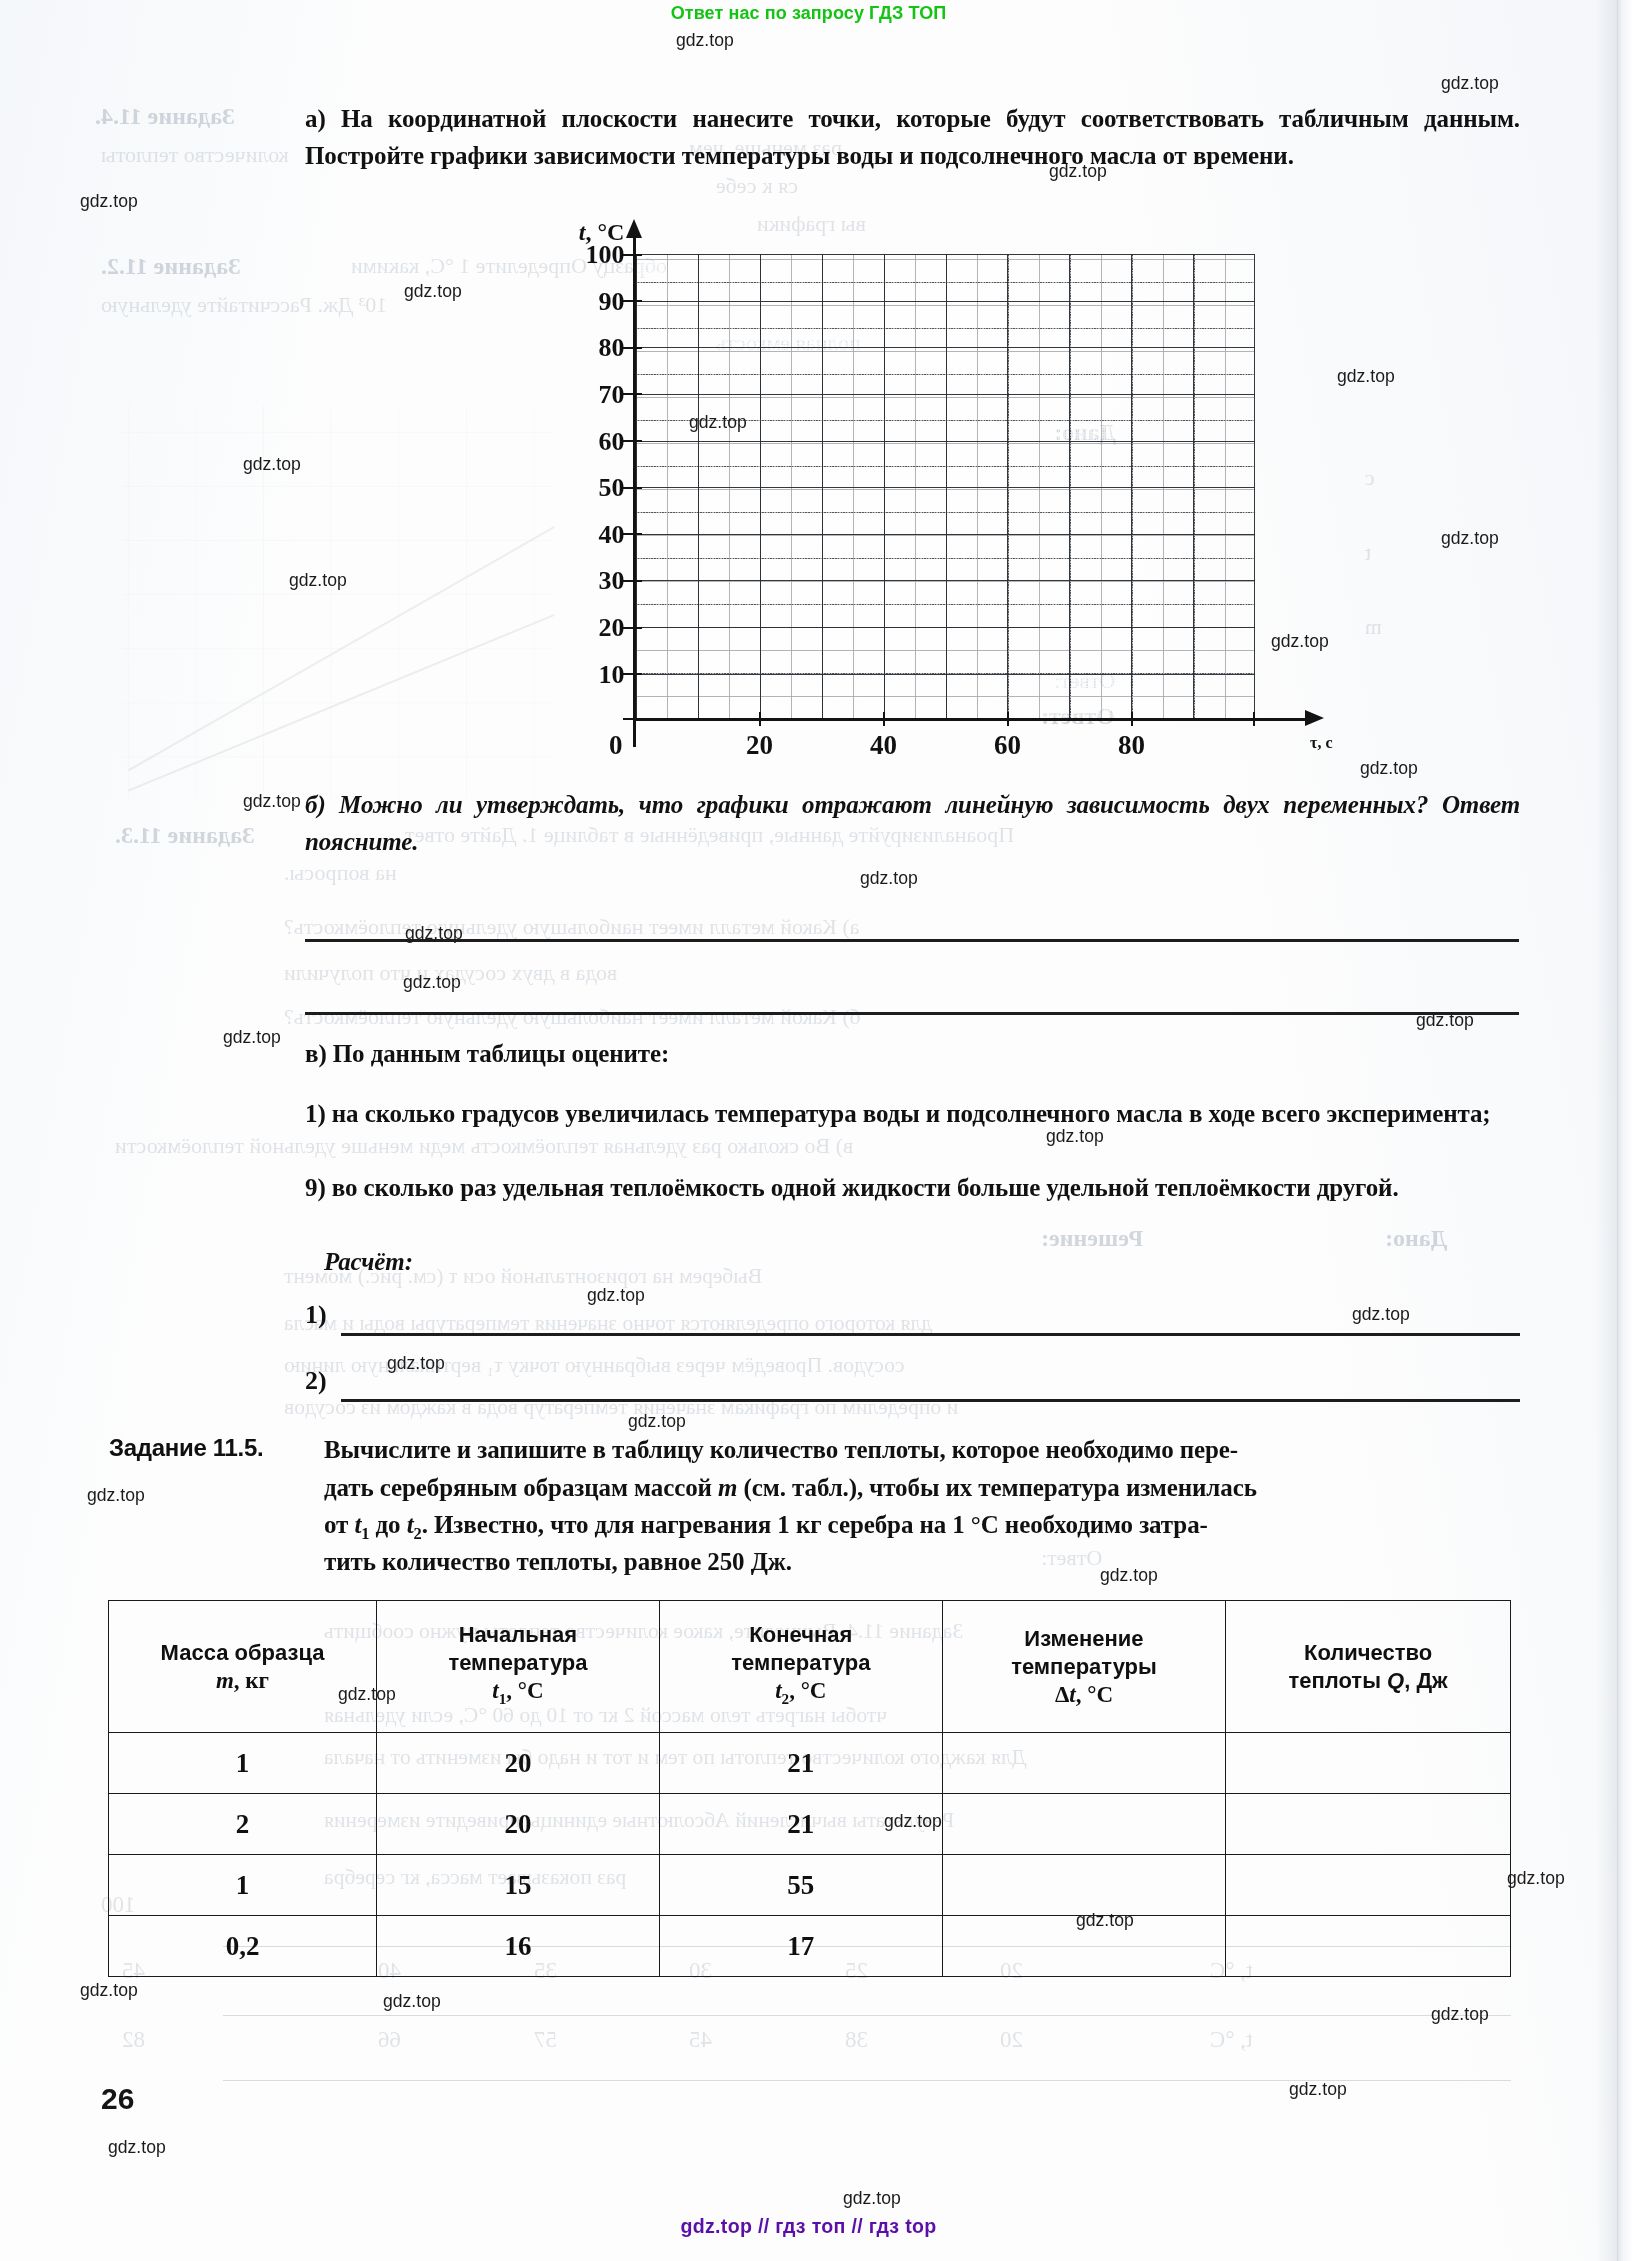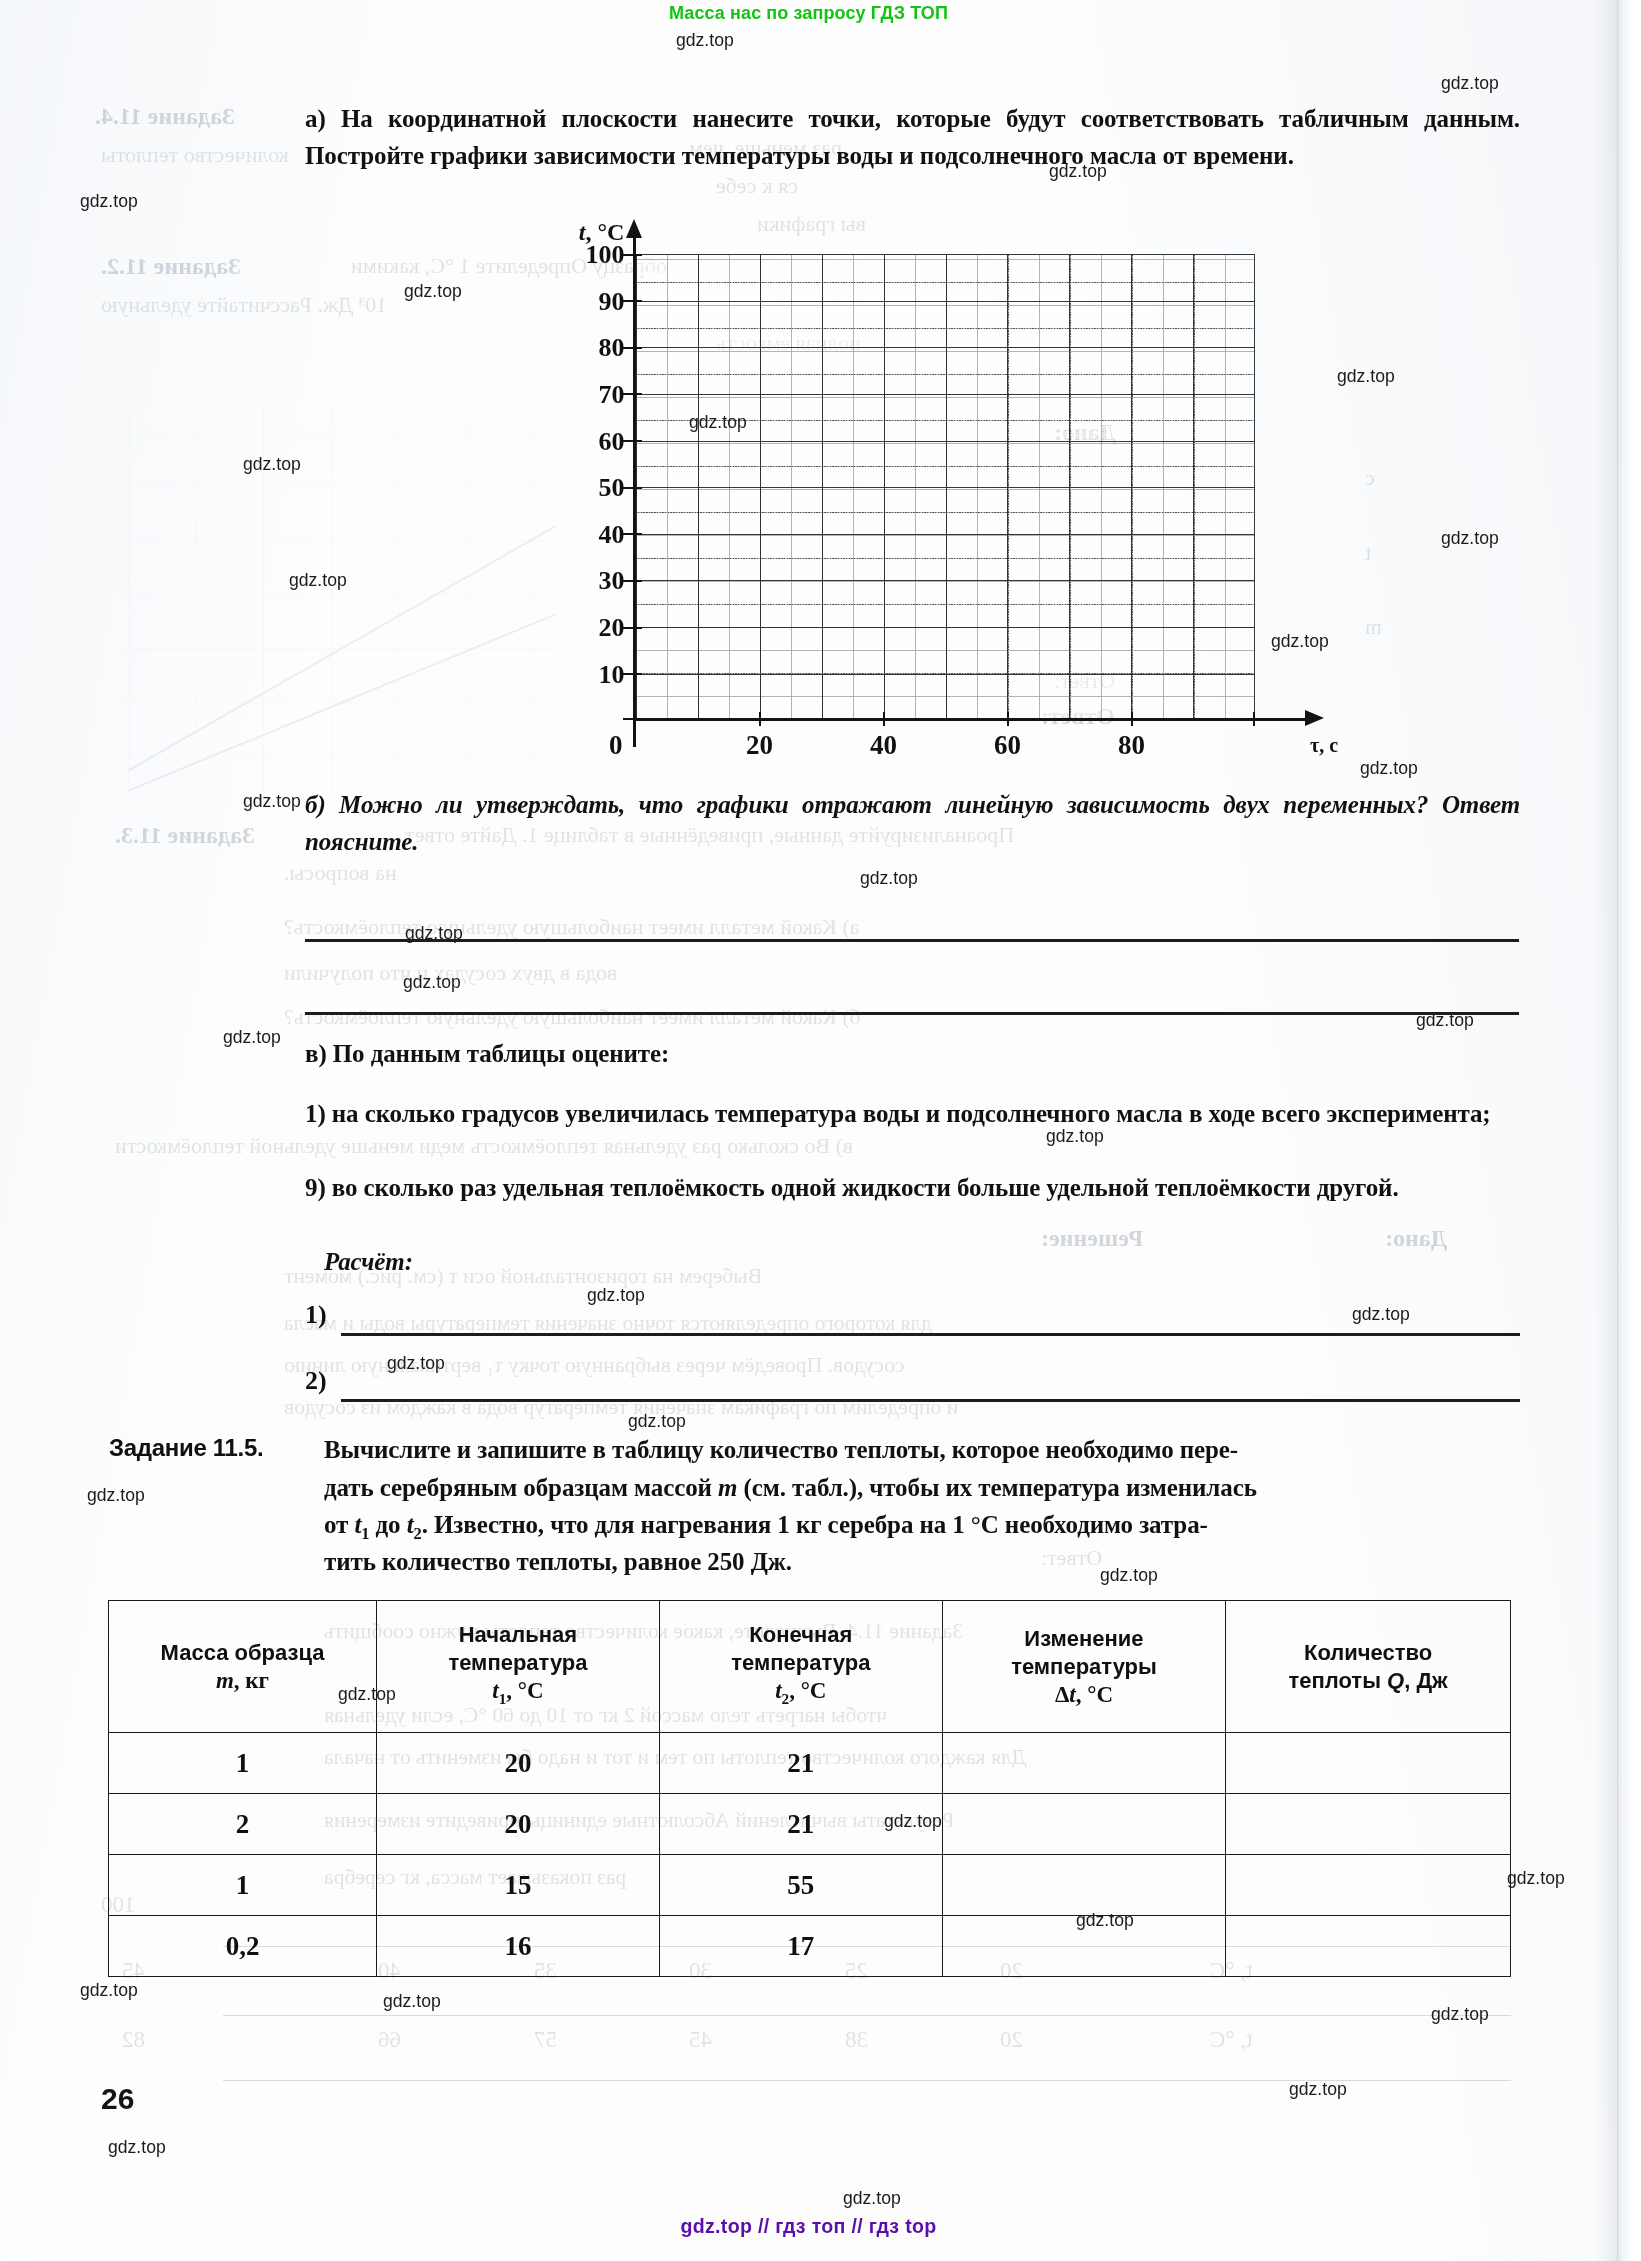--- a/index.html
+++ b/index.html
@@ -238,21 +238,21 @@
     font-weight: 600;
     color: #111;
     white-space: nowrap;
   }
   #axis-y-title .v { font-style: italic; }
   #axis-x-title {
     position: absolute;
     left: 742px;
     top: 519px;
     font-family: "Liberation Serif", serif;
-    font-size: 20px;
+    font-size: 16px;
     font-weight: 600;
     color: #111;
     white-space: nowrap;
   }
   #origin-label {
     position: absolute;
     left: 41px;
     top: 515px;
     font-family: "Liberation Serif", serif;
     font-weight: 700;
@@ -403,21 +403,21 @@
     <g stroke="rgba(125,140,160,.45)" stroke-width="3" fill="none">
       <path d="M70 660 L700 300"></path>
       <path d="M70 690 L700 430"></path>
     </g>
     <g stroke="rgba(140,155,175,.22)" stroke-width="1">
       <path d="M70 120 L70 700 M170 120 L170 700 M270 120 L270 700 M370 120 L370 700 M470 120 L470 700 M570 120 L570 700 M670 120 L670 700"></path>
       <path d="M60 160 L700 160 M60 240 L700 240 M60 320 L700 320 M60 400 L700 400 M60 480 L700 480 M60 560 L700 560 M60 640 L700 640"></path>
     </g>
   </svg>
 
-  <div id="site-header">Масса нас по запросу ГДЗ ТОП</div>
+  <div id="site-header">Ответ нас по запросу ГДЗ ТОП</div>
 
   <div class="para" style="left:305px; top:100px; width:1215px;">а) На координатной плоскости нанесите точки, которые будут соответствовать табличным данным. Постройте графики зависимости температуры воды и подсолнечного масла от времени.</div>
 
   <div id="chart">
 
     <div id="axis-y-title"><span class="v">t</span>, °C</div>
 
     <div id="y-arrow"></div>
     <div id="y-axis"></div>
 

